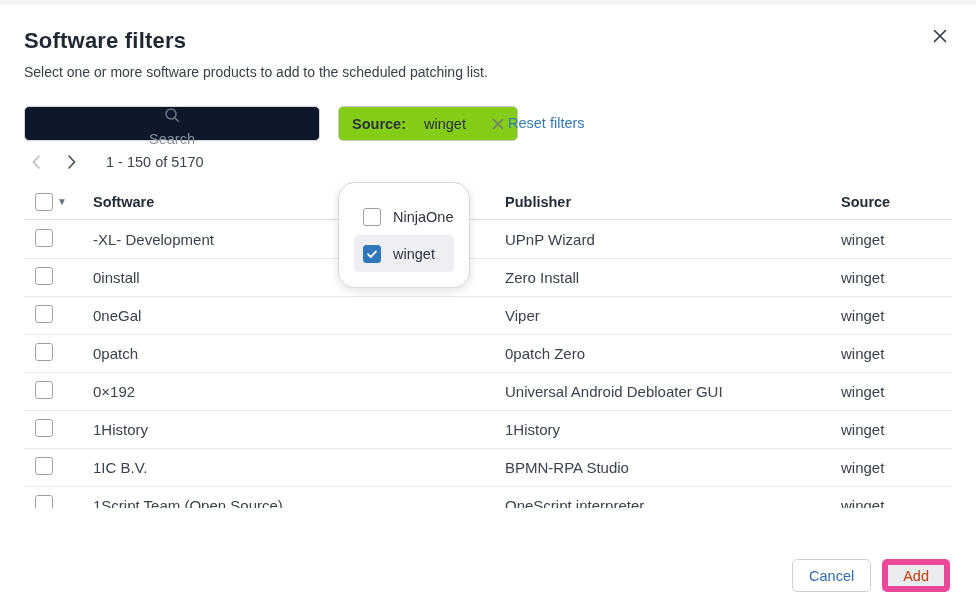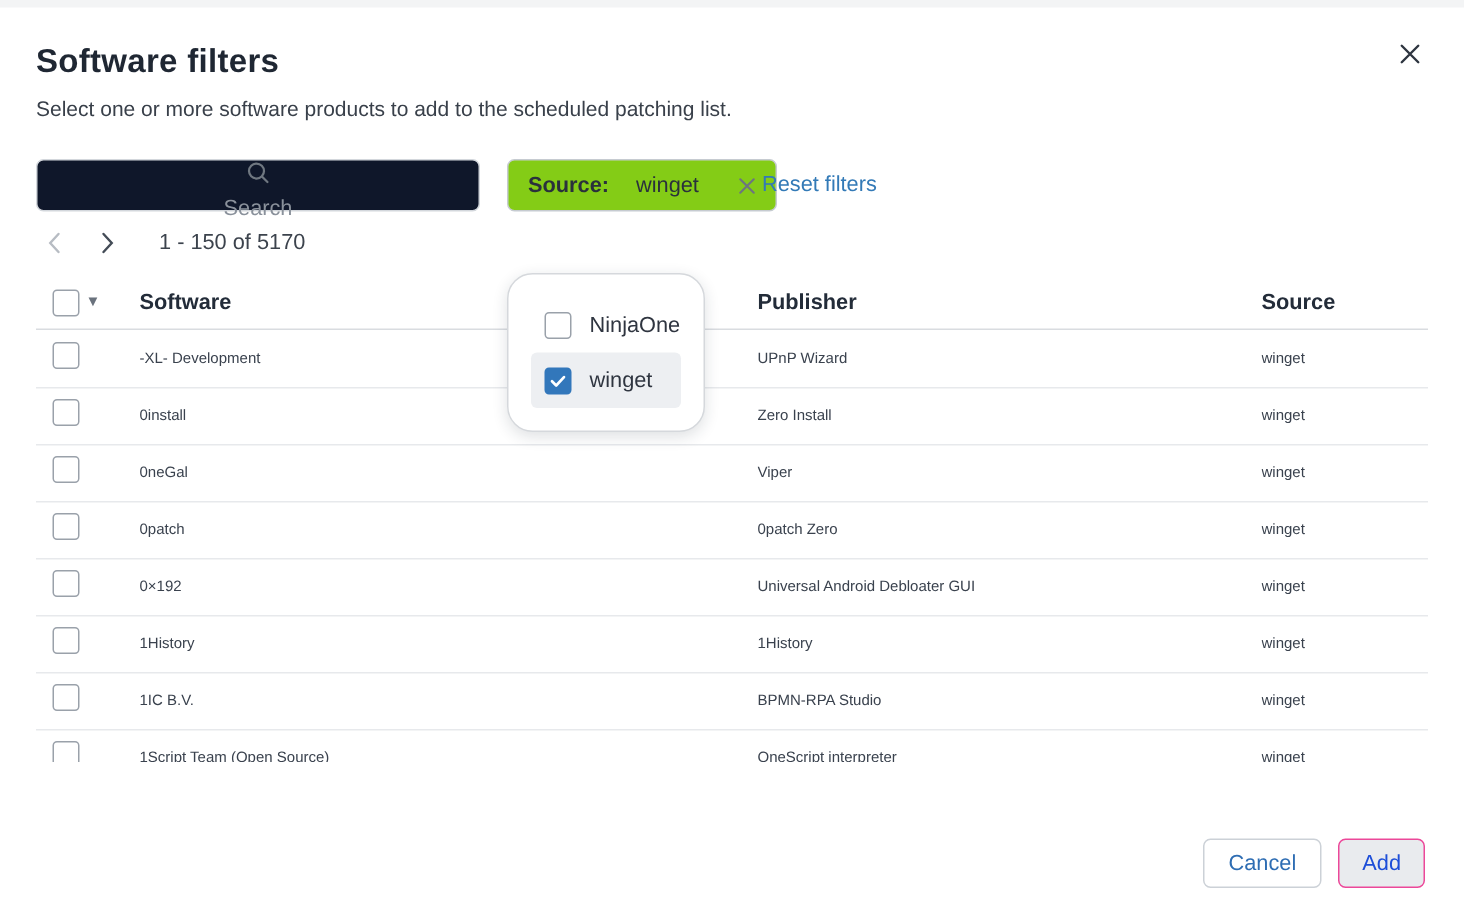--- a/index.html
+++ b/index.html
@@ -41,28 +41,28 @@
   .page-range { margin-left:26px; font-size:14.5px; color:#3c434d; }
 
   
   .thead { position:absolute; left:24px; top:185px; width:928px; height:35px; display:grid; grid-template-columns:69px 412px 336px 1fr; align-items:center; border-bottom:1px solid #d9dce0; }
   .thead .th { font-size:14.5px; font-weight:700; color:#232c39; }
   .th-check { display:flex; align-items:center; gap:4px; padding-left:11px; }
   .caret-down { font-size:10px; color:#6a727d; line-height:1; }
 
   .tbody { position:absolute; left:24px; top:221px; width:928px; height:287px; overflow:hidden; }
   .trow { display:grid; grid-template-columns:69px 412px 336px 1fr; align-items:center; height:38px; border-bottom:1px solid #e7e9ec; cursor:pointer; }
-  .trow .cell { font-size:10px; color:#3a424e; white-space:nowrap; overflow:hidden; }
+  .trow .cell { font-size:15px; color:#3a424e; white-space:nowrap; overflow:hidden; }
   .cell-check { padding-left:11px; }
 
   
   .footer { position:absolute; right:26px; bottom:24px; display:flex; gap:11px; }
   .btn { height:33px; border-radius:5px; font-family:"Liberation Sans",sans-serif; font-size:14.5px; font-weight:500; cursor:pointer; }
   .btn-cancel { background:#fff; border:1px solid #ccd1d7; color:#2e6db3; padding:0 16px; }
-  .btn-add { background:#e9ebee; border:1px solid #ec4899; color:#1d4ed8; padding:0 15px; cursor:default; }
+  .btn-add { background:#e9ebee; border:6px solid #ec4899; color:#c2410c; padding:0 15px; cursor:default; }
 
   svg { display:block; }
 </style>
 </head>
 <body>
 
 <div class="modal">
   <div class="top-strip"></div>
 
   <h1 class="title">Software filters</h1>

